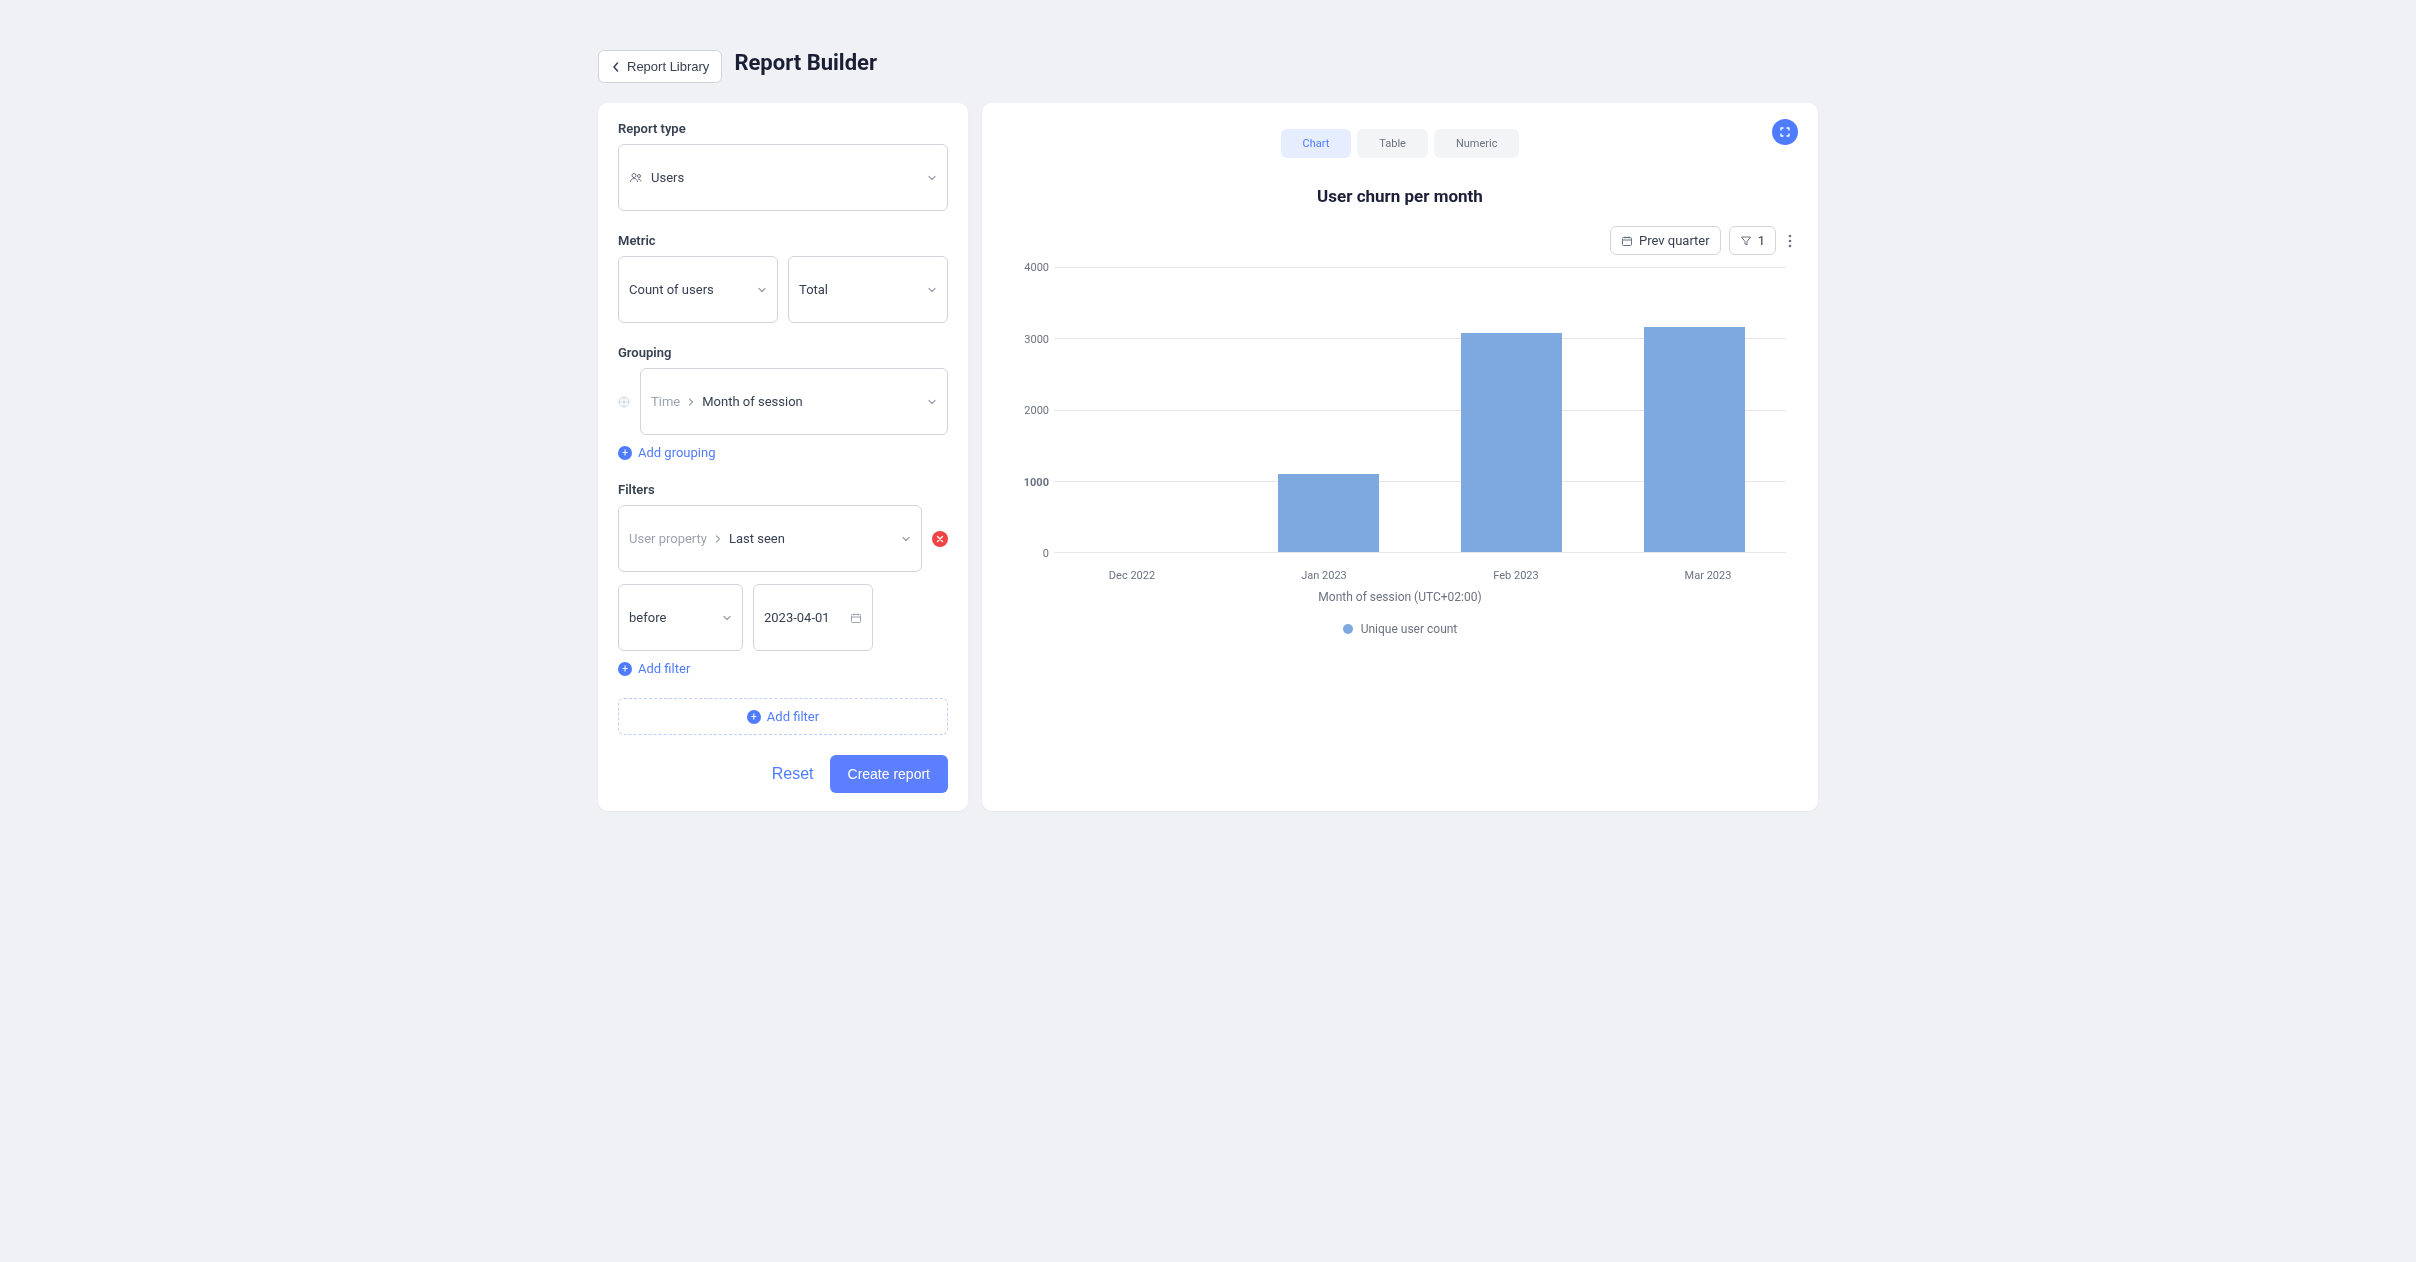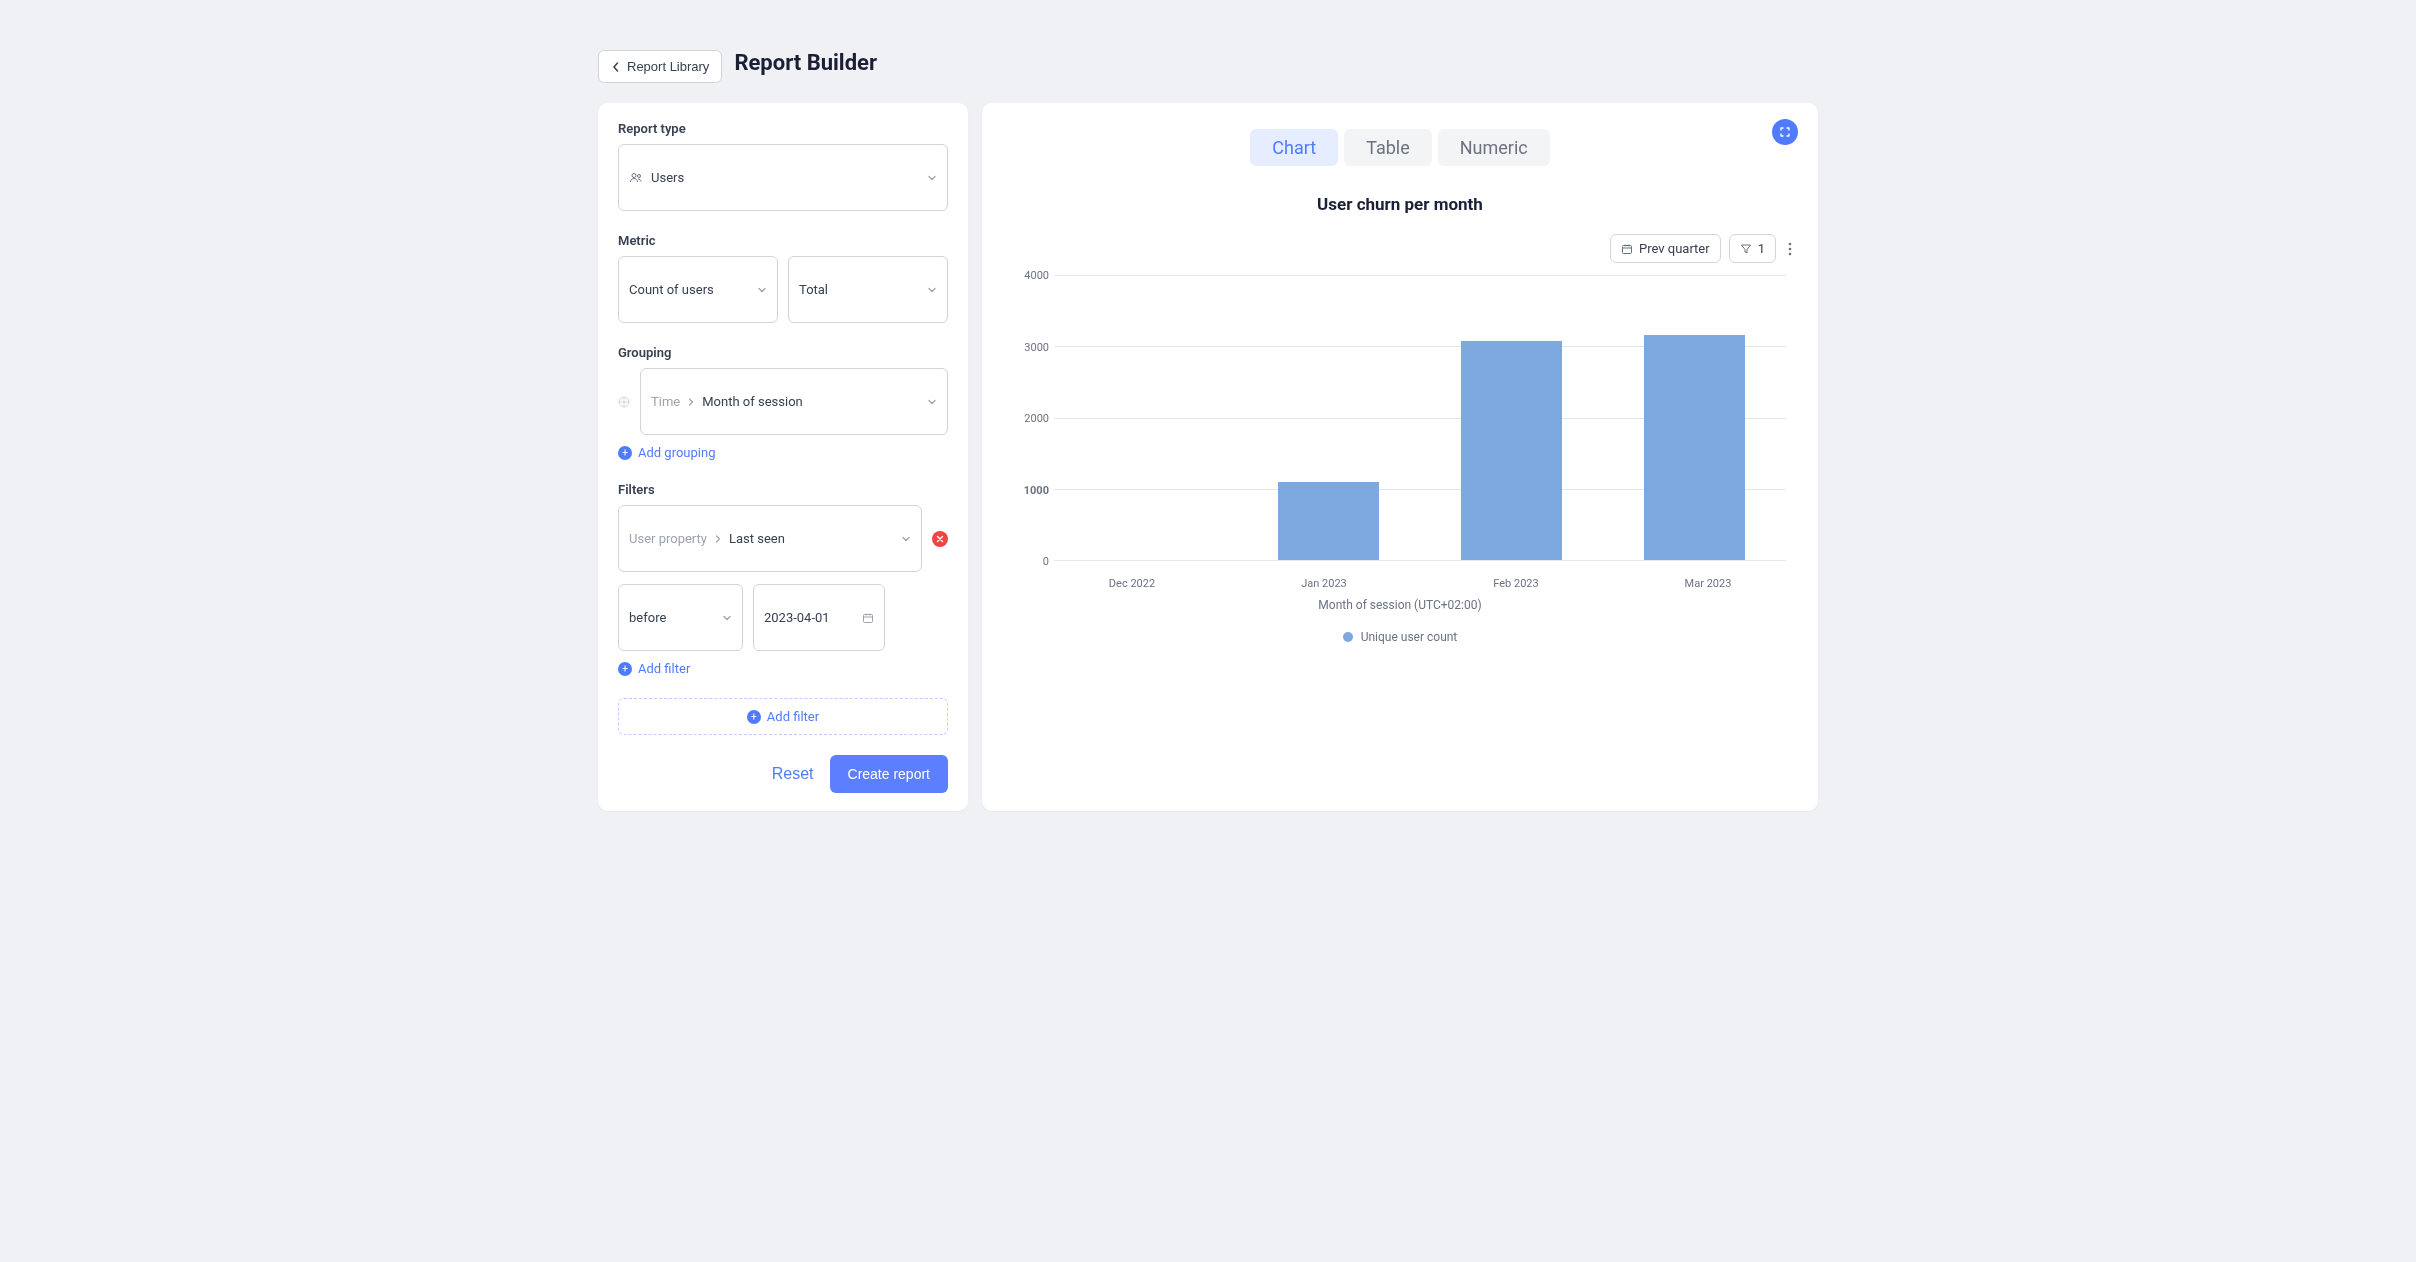--- a/index.html
+++ b/index.html
@@ -102,21 +102,21 @@
 .filter-row { display: flex; align-items: center; gap: 10px; }
 .filter-row .select { flex: 1; }
 .remove-circle {
   width: 16px; height: 16px; border-radius: 50%;
   background: #ef4444; color: #fff;
   display: inline-flex; align-items: center; justify-content: center;
   font-size: 11px; cursor: pointer; flex-shrink: 0;
 }
 .filter-sub-row { display: flex; gap: 10px; margin-top: 12px; }
 .filter-sub-row .select:first-child { width: 125px; flex: none; }
-.filter-sub-row .select:last-child { width: 132px; flex: none; }
+.filter-sub-row .select:last-child { width: 120px; flex: none; }
 .add-segment {
   border: 1px dashed #bcd0ff;
   border-radius: 6px;
   padding: 10px;
   text-align: center;
   color: #4f7cff;
   font-size: 13px;
   cursor: pointer;
   display: flex;
   align-items: center;
@@ -154,21 +154,21 @@
   justify-content: center;
   gap: 6px;
   margin-bottom: 28px;
   margin-top: 8px;
 }
 .view-tab {
   padding: 8px 22px;
   border-radius: 6px;
   background: #f3f4f6;
   color: #6b7280;
-  font-size: 18px;
+  font-size: 11px;
   cursor: pointer;
 }
 .view-tab.active {
   background: #e6edff;
   color: #4f7cff;
 }
 .expand-btn {
   position: absolute;
   top: 16px;
   right: 20px;

